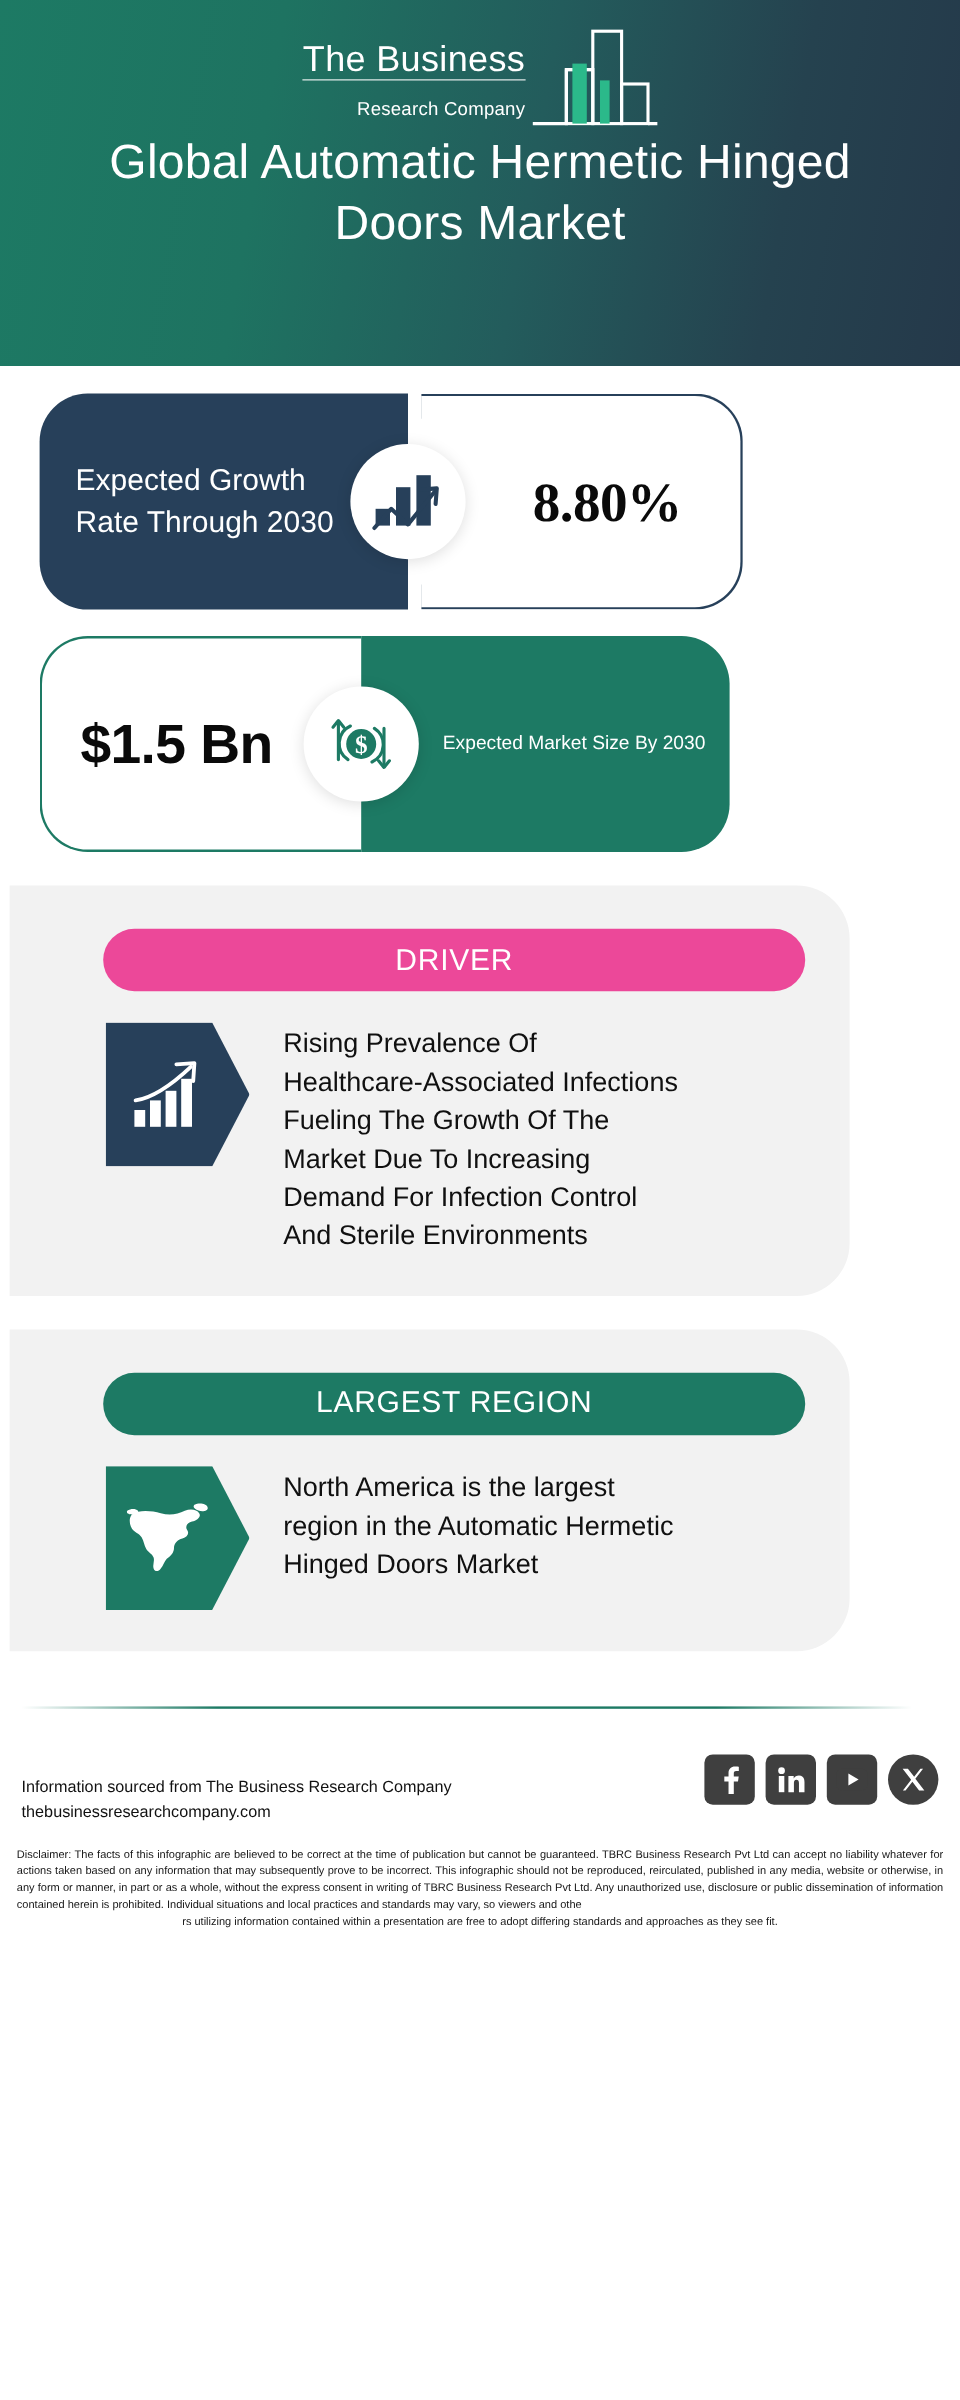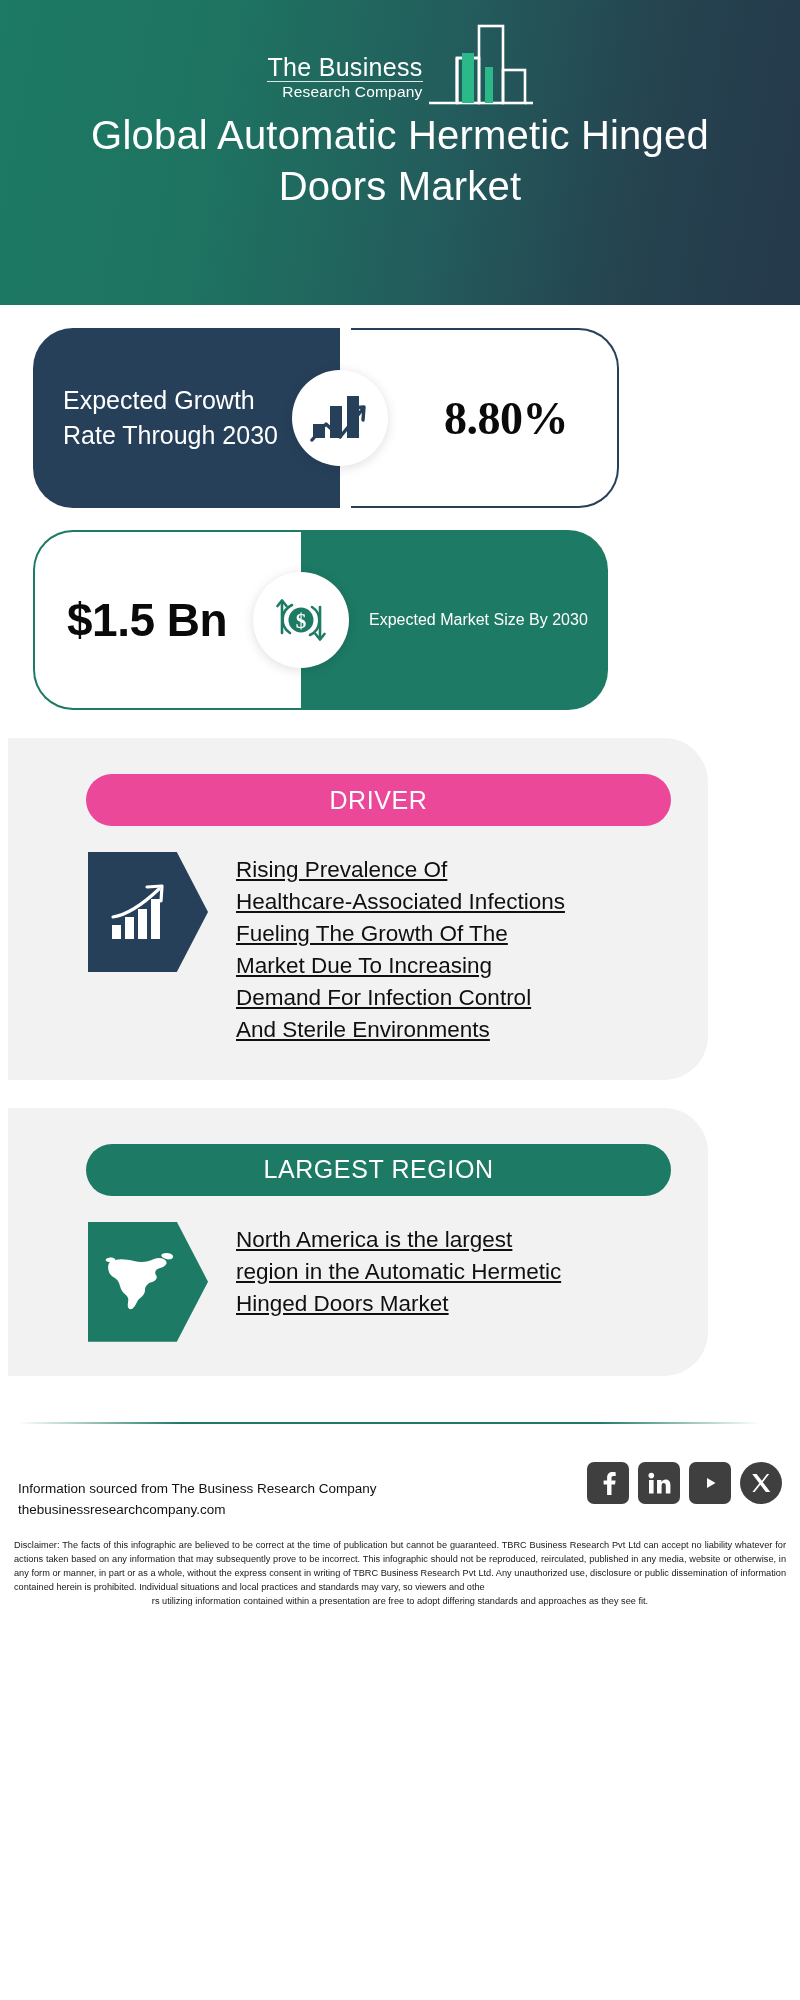--- a/index.html
+++ b/index.html
@@ -18,27 +18,27 @@
     width:800px; height:305px;
     background:linear-gradient(100deg,#1d7a64 0%,#1e7361 28%,#235c5c 55%,#25424f 80%,#25394a 100%);
     overflow:hidden;
   }
   .logo-wrap {
     position:absolute; left:0; right:0; top:22px;
     display:flex; align-items:flex-end; justify-content:center; gap:4px;
   }
   .logo-text { text-align:right; padding-bottom:6px; }
   .logo-line1 {
-    color:#ffffff; font-size:25px; letter-spacing:.3px;
+    color:#ffffff; font-size:30px; letter-spacing:.3px;
     font-weight:400; line-height:1.05; white-space:nowrap;
   }
   .logo-line2 {
     color:#ffffff; font-size:15.5px; letter-spacing:.2px;
     font-weight:400; line-height:1.2; white-space:nowrap;
-    border-top:1.5px solid rgba(255,255,255,.85); padding-top:1px; margin-top:1px;
+    border-top:1.5px solid rgba(255,255,255,.85); padding-top:16px; margin-top:1px;
   }
   .logo-mark { margin-bottom:2px; }
 
   .title {
     position:absolute; left:0; right:0; top:110px;
     text-align:center;
     color:#ffffff;
     font-size:40px; font-weight:400; line-height:1.28;
     letter-spacing:.2px;
     padding:0 60px;
@@ -127,21 +127,21 @@
   .tag .shape {
     position:absolute; inset:0;
     clip-path:polygon(0 0, 74% 0, 100% 50%, 74% 100%, 0 100%);
   }
   .tag-driver .shape { background:#27405a; }
   .tag-region .shape { background:#1d7a64; }
   .tag svg { position:relative; z-index:2; }
 
   .panel-text {
     font-size:22.5px; line-height:1.42; color:#101010;
-    max-width:330px; padding-top:2px;text-decoration:underline;
+    max-width:330px; padding-top:2px;
   }
   .panel-text.cap { }
 
   
   .divider {
     width:742px; height:2px; margin:46px auto 0 18px;
     background:linear-gradient(90deg,rgba(29,122,100,0) 0%,#1d7a64 22%,#1d7a64 78%,rgba(29,122,100,0) 100%);
   }
   .footer {
     position:relative; margin-top:22px; padding:0 18px 0 18px;

